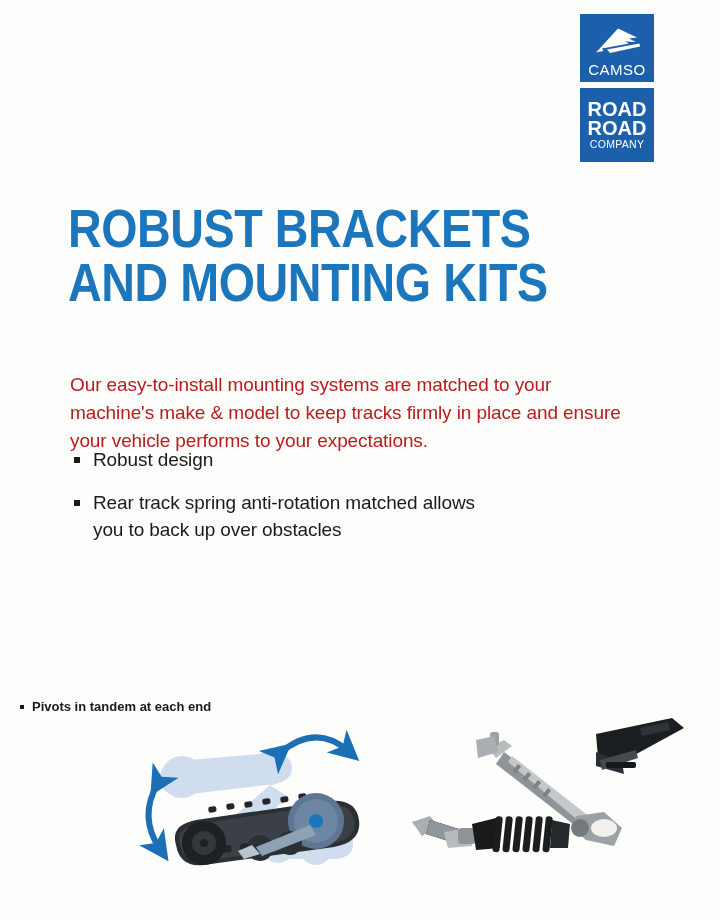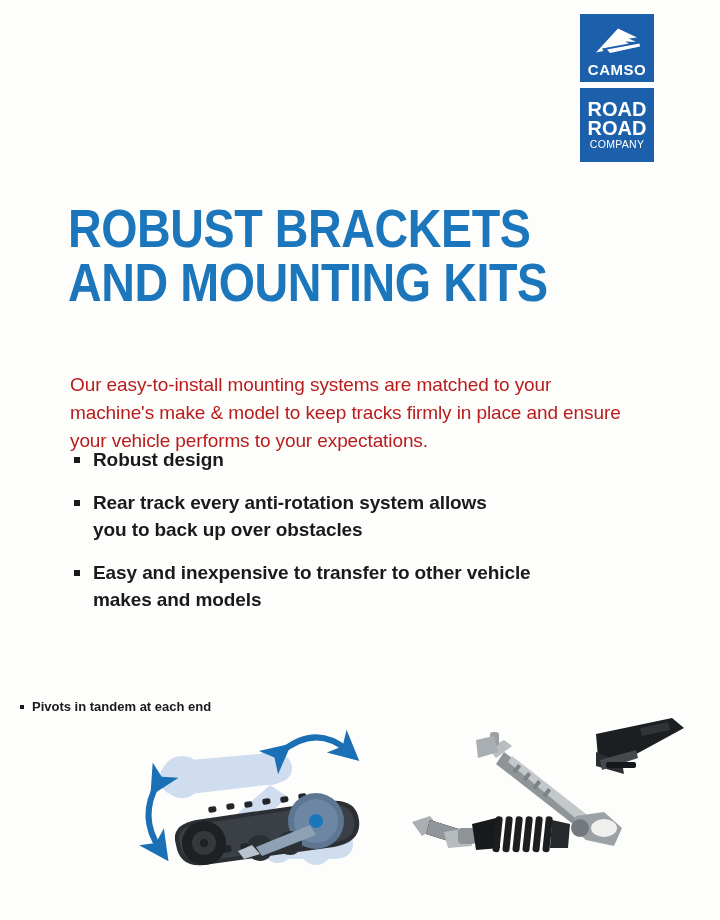--- a/index.html
+++ b/index.html
@@ -41,21 +41,21 @@
     padding-top: 4px;
   }
   .logo-mark {
     width: 50px;
     height: 36px;
     display: block;
   }
   .logo-wordmark {
     color: #ffffff;
     font-family: "Liberation Sans", sans-serif;
-    font-weight: bold;
+    font-weight: normal;
     font-size: 15px;
     letter-spacing: 0.5px;
     line-height: 1;
     margin-top: 2px;
   }
   .logo-tile-bottom {
     height: 78px;
     margin-top: 2px;
     padding: 4px 0 3px 0;
   }
@@ -112,21 +112,21 @@
     list-style: none;
     margin: 0;
     padding: 0;
   }
   .bullets li {
     position: relative;
     padding-left: 23px;
     margin-bottom: 16px;
     color: #1a1a1a;
     font-size: 19px;
-    font-weight: bold;
+    font-weight: normal;
     line-height: 27px;
     letter-spacing: -0.1px;
     white-space: pre-line;
   }
   .bullets li::before {
     content: "";
     position: absolute;
     left: 4px;
     top: 11px;
     width: 6px;
@@ -194,24 +194,22 @@
     </div>
   </div>
 
   <h1 class="headline">ROBUST BRACKETS
 AND MOUNTING KITS</h1>
 
   <p class="intro">Our easy-to-install mounting systems are matched to your machine's make &amp; model to keep tracks firmly in place and ensure your vehicle performs to your expectations.</p>
 
   <ul class="bullets">
     <li>Robust design</li>
-    <li>Rear track every anti-rotation system allows
+    <li>Rear track spring anti-rotation matched allows
 you to back up over obstacles</li>
-    <li>Easy and inexpensive to transfer to other vehicle
-makes and models</li>
   </ul>
 
   <div class="footnote">Pivots in tandem at each end</div>
 
   <div class="illustration">
     <svg width="280" height="165" viewBox="0 0 280 165" aria-hidden="true">
       <defs>
         <marker id="ah" markerWidth="6" markerHeight="6" refX="3" refY="3" orient="auto">
           <path d="M0.5,0.5 L5.5,3 L0.5,5.5 L1.8,3 Z" fill="#1b6fb5"></path>
         </marker>

